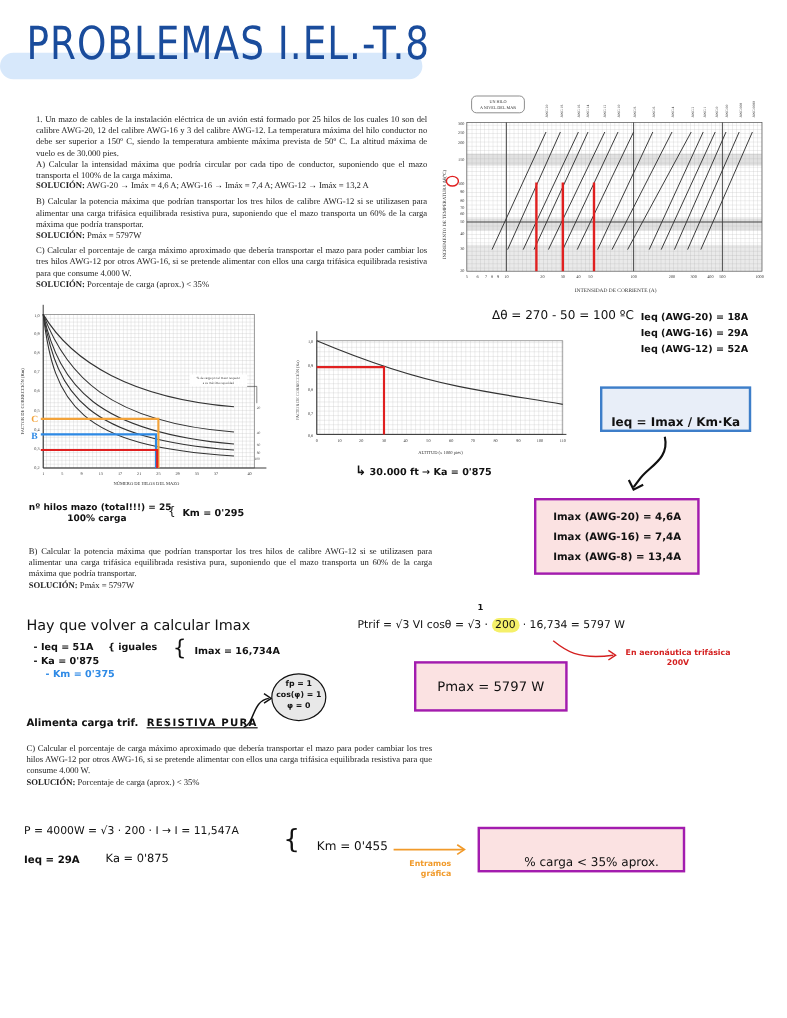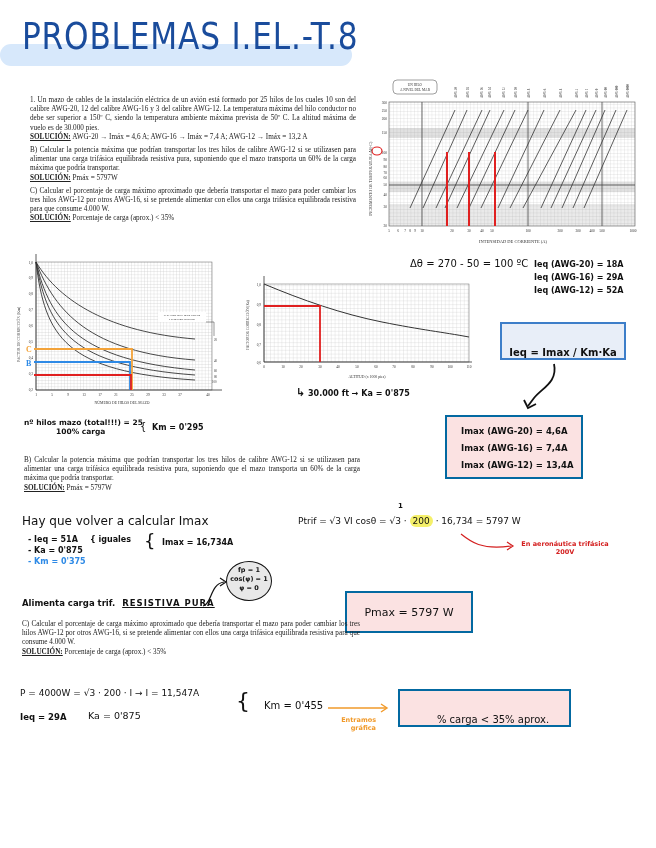--- a/index.html
+++ b/index.html
@@ -1,41 +1,42 @@
 <!DOCTYPE html>
 <html><head>
 <meta charset="utf-8">
 <style>
   html, body { margin:0; padding:0; background:#ffffff; }
   body { width:656px; height:848px; position:relative; overflow:hidden; font-family:"Liberation Serif", serif; color:#111; }
   .abs { position:absolute; }
   .hand { font-family:"DejaVu Sans", sans-serif; font-weight:bold; color:#111; }
   .print { font-family:"Liberation Serif", serif; font-size:7.2px; line-height:9.2px; color:#222; text-align:justify; }
-  .print b { font-weight:bold;text-decoration:underline; }
+  .print b { font-weight:bold; }
   
   .title-hl { left:0; top:44px; width:352px; height:22px; background:#d7e8fb; border-radius:11px; }
   .title { left:22px; top:14px; font-family:"DejaVu Sans", sans-serif; font-size:38px; color:#1a4c9c; letter-spacing:1px; transform:scaleX(0.82); transform-origin:left top; font-weight:normal; }
   
   svg text { font-family:"Liberation Serif", serif; }
   .box-blue { border:2px solid #3d7ec9; background:#e8eef8; }
-  .box-red { border:2px solid #0369a1; background:#fbe2e2; }
+  .box-red { border:2px solid #a21caf; background:#fbe2e2; }
   .red { color:#d42020; }
-  .blue { color:#2e8ae6; }
+  .blue { color:#2e8ae6;margin-left:10px; }
   .orange { color:#f19a2a; }
 </style>
 </head>
 <body>
 
 <div class="abs title-hl"></div>
 <div class="abs title">
   <span>PROBLEMAS</span>&nbsp;<span>I.EL.-T.8</span>
 </div>
 
 <div class="abs print" style="left:30px; top:96px; width:326px;">
   <div>1. Un mazo de cables de la instalación eléctrica de un avión está formado por 25 hilos de los cuales 10 son del calibre AWG-20, 12 del calibre AWG-16 y 3 del calibre AWG-12. La temperatura máxima del hilo conductor no debe ser superior a 150º C, siendo la temperatura ambiente máxima prevista de 50º C. La altitud máxima de vuelo es de 30.000 pies.</div>
+  <div>A) Calcular la intensidad máxima que podría circular por cada tipo de conductor, suponiendo que el mazo transporta el 100% de la carga máxima.</div>
   <div><b>SOLUCIÓN:</b> <span>AWG-20 → Imáx = 4,6 A; AWG-16 → Imáx = 7,4 A; AWG-12 → Imáx = 13,2 A</span></div>
   <div style="height:4px"></div>
   <div>B) Calcular la potencia máxima que podrían transportar los tres hilos de calibre AWG-12 si se utilizasen para alimentar una carga trifásica equilibrada resistiva pura, suponiendo que el mazo transporta un 60% de la carga máxima que podría transportar.</div>
   <div><b>SOLUCIÓN:</b> <span>Pmáx = 5797W</span></div>
   <div style="height:4px"></div>
   <div>C) Calcular el porcentaje de carga máximo aproximado que debería transportar el mazo para poder cambiar los tres hilos AWG-12 por otros AWG-16, si se pretende alimentar con ellos una carga trifásica equilibrada resistiva para que consume 4.000 W.</div>
   <div><b>SOLUCIÓN:</b> <span>Porcentaje de carga (aprox.) &lt; 35%</span></div>
 </div>
 
 <svg class="abs" style="left:365px; top:76px;" width="282" height="174">
@@ -257,21 +258,21 @@
 </div>
 
 <svg class="abs" style="left:520px; top:362px;" width="40" height="50">
   <path d="M34 2 C 38 20, 22 26, 14 36 L 8 44" fill="none" stroke="#111" stroke-width="1.8"></path>
   <path d="M4 38 L 8 46 L 16 42" fill="none" stroke="#111" stroke-width="1.8"></path>
 </svg>
 
 <div class="abs box-red hand" style="left:445px; top:415px; width:138px; height:64px; padding:6px 0 0 14px; box-sizing:border-box; font-size:8.5px; line-height:17px;">
   <div>Imax (AWG-20) = 4,6A</div>
   <div>Imax (AWG-16) = 7,4A</div>
-  <div>Imax (AWG-12) = 13,4A</div>
+  <div>Imax (AWG-8) = 13,4A</div>
 </div>
 
 <div class="abs hand" style="left:24px; top:418px; font-size:7.5px;">
   <div>nº hilos mazo (total!!!) = 25</div>
   <div style="padding-left:32px;">100% carga</div>
 </div>
 <div class="abs hand" style="left:140px; top:421px; font-size:10px; font-weight:normal;">{</div>
 <div class="abs hand" style="left:152px; top:423px; font-size:8px;">Km = 0'295</div>
 
 <div class="abs print" style="left:24px; top:456px; width:336px;">
@@ -308,21 +309,21 @@
   <span style="background:#f5f06a; border-radius:8px; padding:1px 3px;">200</span>
   <span>· 16,734 = 5797 W</span>
 </div>
 <div class="abs hand" style="left:398px; top:502px; font-size:7px;">1</div>
 <svg class="abs" style="left:455px; top:532px;" width="70" height="24">
   <path d="M6 2 C 16 10, 26 18, 56 14" fill="none" stroke="#d42020" stroke-width="1.2"></path>
   <path d="M52 10 L 58 14 L 52 18" fill="none" stroke="#d42020" stroke-width="1.2"></path>
 </svg>
 <div class="abs hand red" style="left:520px; top:540px; width:90px; font-size:6.5px; line-height:8px; text-align:center;">En aeronáutica trifásica 200V</div>
 
-<div class="abs box-red hand" style="left:345px; top:551px; width:124px; height:38px; display:flex; align-items:center; justify-content:center; font-size:11px; font-weight:normal;margin-top:40px;">
+<div class="abs box-red hand" style="left:345px; top:551px; width:124px; height:38px; display:flex; align-items:center; justify-content:center; font-size:11px; font-weight:normal;">
   <span>Pmax = 5797 W</span>
 </div>
 
 <div class="abs print" style="left:22px; top:620px; width:338px;">
   <div>C) Calcular el porcentaje de carga máximo aproximado que debería transportar el mazo para poder cambiar los tres hilos AWG-12 por otros AWG-16, si se pretende alimentar con ellos una carga trifásica equilibrada resistiva para que consume 4.000 W.</div>
   <div><b>SOLUCIÓN:</b> <span>Porcentaje de carga (aprox.) &lt; 35%</span></div>
 </div>
 
 <div class="abs hand" style="left:20px; top:688px; font-size:9px; font-weight:normal;">P = 4000W = √3 · 200 · I → I = 11,547A</div>
 <div class="abs hand" style="left:20px; top:712px; font-size:8.5px;">Ieq = 29A</div>

